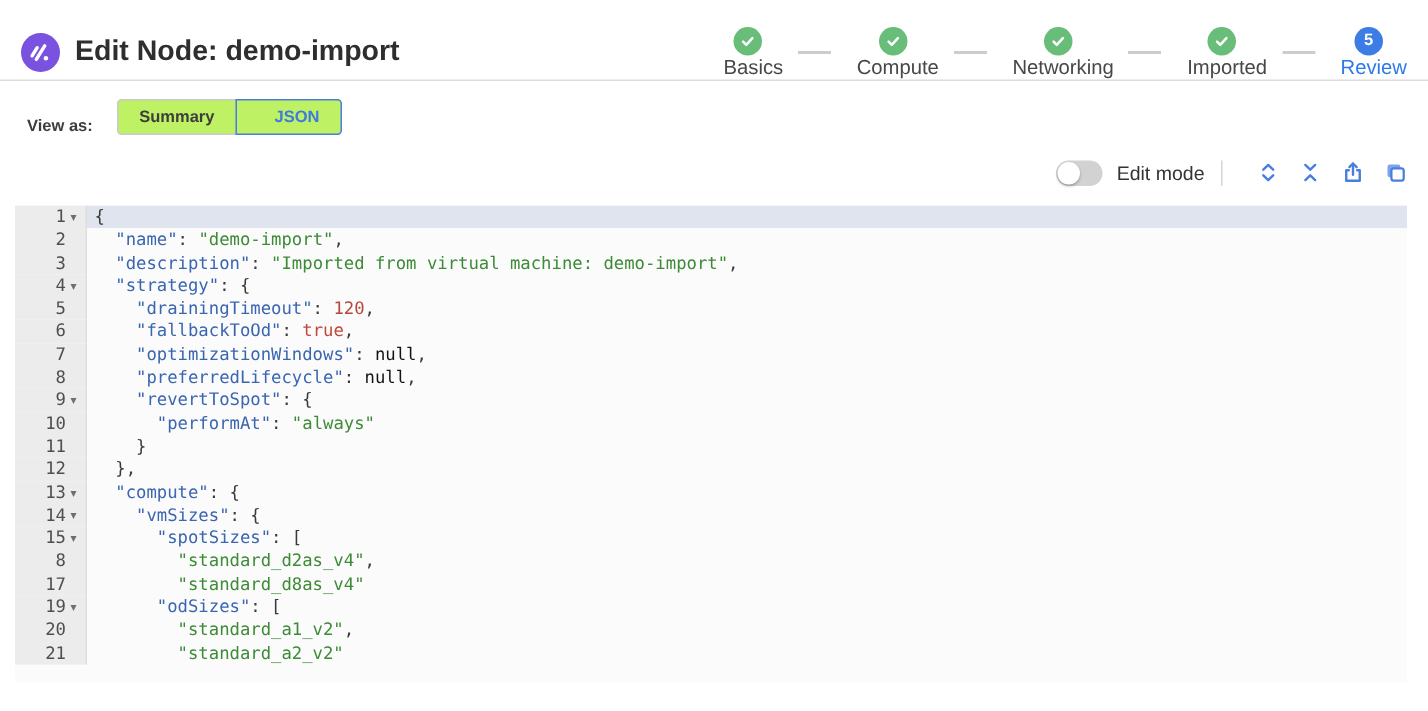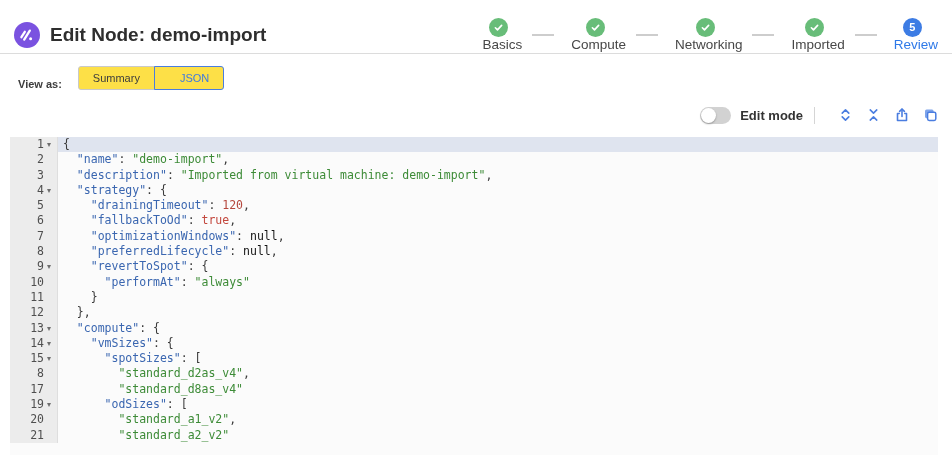--- a/index.html
+++ b/index.html
@@ -19,34 +19,34 @@
     align-items:center; justify-content:center; flex:0 0 auto; }
   .step-circle.done { background:#68bd79; }
   .step-circle.active { background:#3d7ce4; color:#fff; font-size:11px; font-weight:bold; }
   .step-label { font-size:13.5px; color:#474747; margin-left:7px; white-space:nowrap; }
   .step-label.active { color:#2e79e8; font-weight:500; }
   .connector { width:22px; height:2px; background:#cdcdcd; margin:0 10px; flex:0 0 auto; }
 
   
   .viewas { display:flex; align-items:flex-end; padding:13px 16px 0 18px; height:36px; }
   .viewas-label { font-size:11px; font-weight:bold; color:#3d3d3d; margin-right:16px; }
-  .seg-btn { font-family:"Liberation Sans",sans-serif; font-size:11px; font-weight:normal;
-    background:#fde047; padding:5px 14px; cursor:pointer; }
+  .seg-btn { font-family:"Liberation Sans",sans-serif; font-size:11px; font-weight:bold;
+    background:#bef264; padding:5px 14px; cursor:pointer; }
   .seg-btn.left { border:1px solid #c9c9c9; border-radius:3px 0 0 3px; color:#3d3d3d; }
   .seg-btn.right { border:1px solid #4a7de0; border-radius:0 3px 3px 0; color:#3f7ae0;
     margin-left:-1px; position:relative;padding-left:25px; }
 
   
   .ed-toolbar { display:flex; align-items:center; justify-content:flex-end;
     height:42px; padding:8px 14px 0 14px; }
   .toggle { width:31px; height:17px; border-radius:9px; background:#d2d2d2;
     position:relative; cursor:pointer; flex:0 0 auto; }
   .toggle .knob { width:15px; height:15px; border-radius:50%; background:#fff;
     position:absolute; top:1px; left:1px; box-shadow:0 1px 2px rgba(0,0,0,.3); }
-  .toggle-label { font-size:13px; color:#333; font-weight:700; margin-left:9px; white-space:nowrap; }
+  .toggle-label { font-size:13px; color:#333; font-weight:400; margin-left:9px; white-space:nowrap; }
   .vdiv { width:1px; height:17px; background:#d5d5d5; margin:0 11px; }
   .icon-btn { background:none; border:none; padding:0; margin:0 0 0 11px; cursor:pointer;
     width:17px; height:17px; display:flex; align-items:center; justify-content:center; }
 
   
   .editor { margin:5px 14px 0 10px; height:318px; overflow:hidden; background:#fbfbfb;
     font-family:"DejaVu Sans Mono","Liberation Mono",monospace; font-size:11.5px; }
   .ed-row { display:flex; height:15.3px; line-height:15.3px; }
   .ed-row.active .ed-code { background:#dfe4ef; }
   .ed-gutter-cell { width:48px; flex:0 0 auto; background:#ececec;

